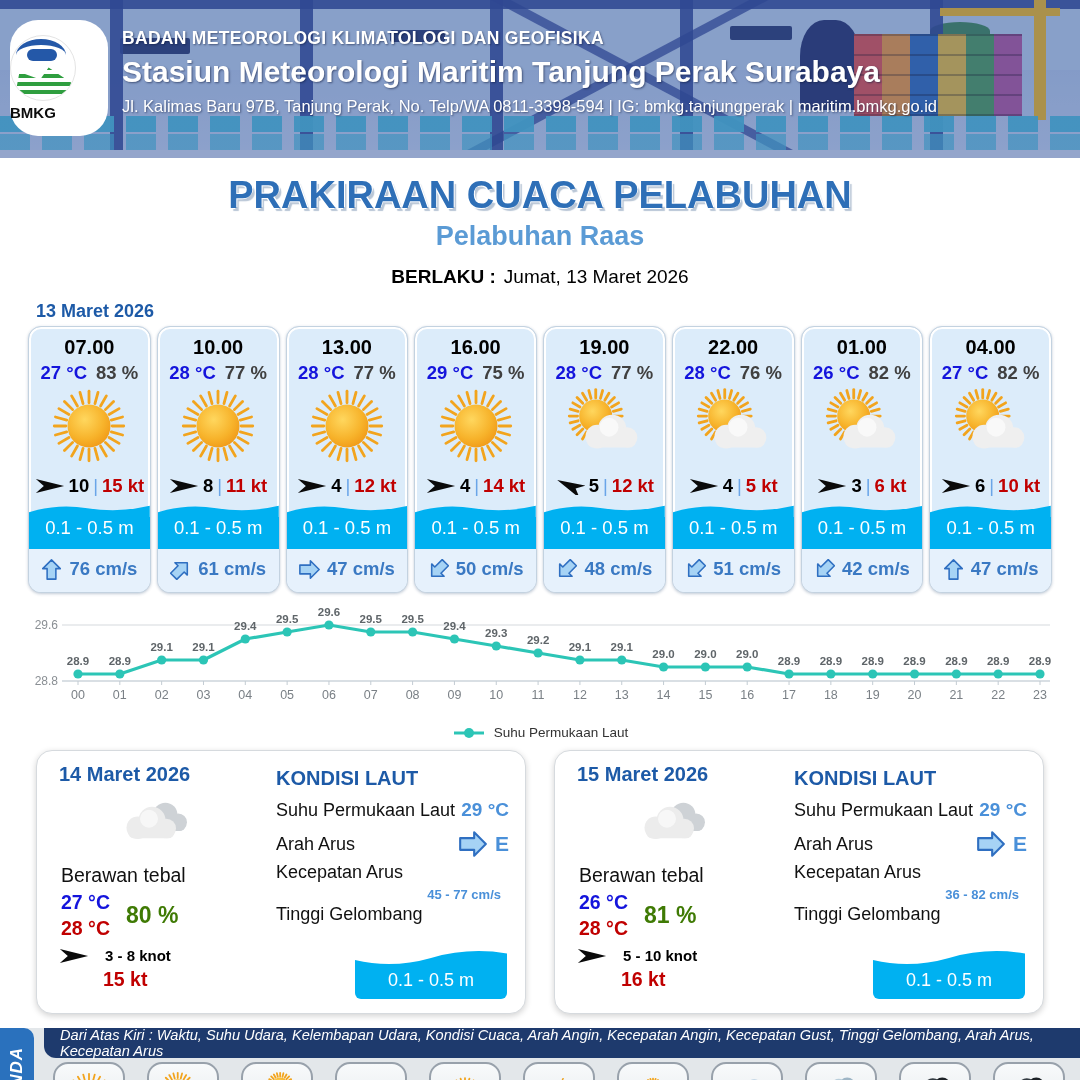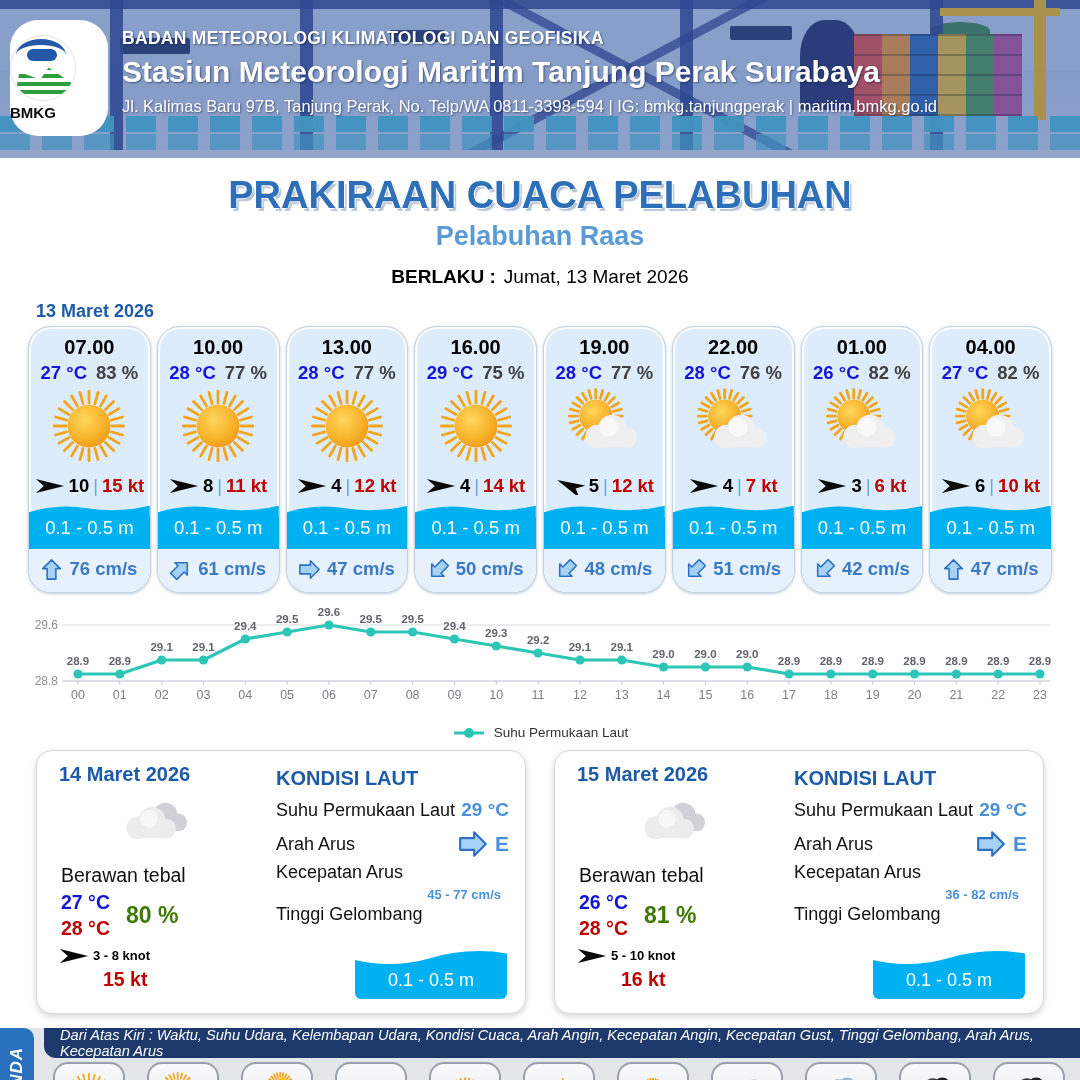--- a/index.html
+++ b/index.html
@@ -39,21 +39,21 @@
   
   .title-main{margin-top:16px;text-align:center;font-size:38px;font-weight:800;color:#2e6fb7;letter-spacing:0px;
     text-shadow:-1px -1px 0 #fff,1px -1px 0 #fff,-1px 1px 0 #fff,2.5px 2.5px 1px #b9c6d6;}
   .title-sub{text-align:center;font-size:27px;font-weight:800;color:#5b9bd5;margin-top:4px;}
   .validity{display:flex;justify-content:center;gap:82px;font-size:19px;margin-top:14px;color:#000;}
   .validity b{font-weight:800;}
   .validity span.v{margin-left:8px;font-weight:400;}
   
   .day1-label{color:#1d5aa7;font-weight:800;font-size:18px;margin:13px 0 4px 36px;}
   .cards{display:flex;gap:6px;padding:0 28px;}
-  .card{flex:1;background:#dcecfa;border:1px solid #c3d2e0;border-radius:23px;overflow:hidden;
+  .card{flex:1;background:#dcecfa;border:1px solid #c3d2e0;border-radius:13px;overflow:hidden;
     box-shadow:inset 0 0 0 2px #fff,0 1px 3px rgba(50,80,120,.3);}
   .time{font-size:20px;font-weight:700;text-align:center;margin-top:9px;color:#000;}
   .th{display:flex;justify-content:center;gap:9px;font-size:18.5px;font-weight:700;margin-top:3px;}
   .temp{color:#1414dc;} .hum{color:#404040;}
   .icon-box{height:88px;display:flex;align-items:center;justify-content:center;}
   .icon-box svg{width:96px;height:86px;}
   .windrow{display:flex;align-items:center;justify-content:center;gap:4px;font-size:18.5px;font-weight:700;height:28px;}
   .wsep{color:#6aa5e8;font-weight:400;} .wgust{color:#c00000;}
   .wave-top{display:block;width:100%;height:18px;}
   .wave-body{background:#00b1f1;color:#fff;text-align:center;font-size:18.5px;padding:0 0 10px;margin-top:-1px;}
@@ -70,21 +70,21 @@
   .dcard{flex:1;background:#fff;border:1px solid #d6dade;border-radius:16px;
     box-shadow:0 2px 6px rgba(0,0,0,.18);height:238px;padding:12px 14px;display:flex;}
   .dc-left{width:45%;display:flex;flex-direction:column;}
   .dc-date{color:#1d5aa7;font-weight:800;font-size:20px;margin-left:8px;}
   .dc-icon{align-self:center;margin-top:-4px;} .dc-icon svg{width:100px;height:78px;}
   .dc-cond{font-size:19.5px;color:#111;margin-left:10px;}
   .dc-temps{display:flex;align-items:center;gap:16px;margin-left:10px;margin-top:2px;}
   .dc-tcol{display:flex;flex-direction:column;font-size:19.5px;font-weight:700;line-height:1.35;}
   .dc-tmin{color:#1414dc;} .dc-tmax{color:#c00000;}
   .dc-hum{font-size:23px;font-weight:700;color:#3f7a04;}
-  .dc-wind{display:flex;align-items:center;gap:4px;font-size:13px;font-weight:700;margin:5px 0 0 8px;color:#000;}
+  .dc-wind{display:flex;align-items:center;gap:16px;font-size:15px;font-weight:700;margin:5px 0 0 8px;color:#000;}
   .dc-gust{color:#c00000;font-size:19.5px;font-weight:700;margin:3px 0 0 52px;}
   .dc-right{flex:1;position:relative;padding-left:8px;}
   .sea-head{color:#1d5aa7;font-weight:800;font-size:20px;margin:4px 0 6px 10px;}
   .sea-row{display:flex;justify-content:space-between;align-items:center;font-size:18px;color:#111;margin-top:9px;padding:0 2px 0 10px;}
   .sea-val{color:#4a90d9;font-weight:700;font-size:19px;}
   .sea-val-line{text-align:right;color:#4a90d9;font-weight:700;font-size:13px;margin-top:4px;padding-right:10px;}
   .dirwrap{display:flex;align-items:center;gap:8px;}
   .wavebox{position:absolute;right:4px;bottom:2px;width:152px;}
   .wavebox .wave-top{height:24px;}
   .wavebox .wave-body{font-size:18px;padding:0 0 8px;border-radius:0 0 6px 6px;}
@@ -548,21 +548,21 @@
           </svg></span>
       </div>
     <div class="windrow">
       <span>
           <svg width="30" height="18" viewBox="0 0 34 18" style="display:block">
             <path d="M1 17 L33 9 L1 1 L10 9 Z" fill="#0a0a0a" transform="rotate(0 17 9)"></path>
           </svg>
         </span>
       <span>4</span>
       <span class="wsep">|</span>
-      <span class="wgust">7 kt</span>
+      <span class="wgust">5 kt</span>
     </div>
     <div>
       <svg class="wave-top" viewBox="0 0 120 22" preserveAspectRatio="none">
           <path d="M0 22 L0 15 Q28 4 58 10 Q90 16 120 7 L120 22 Z" fill="#00b1f1"></path>
         </svg>
       <div class="wave-body"><span>0.1 - 0.5 m</span></div>
     </div>
     <div class="current">
       <span>
           <svg width="21" height="21" viewBox="0 0 24 24" style="display:block">

